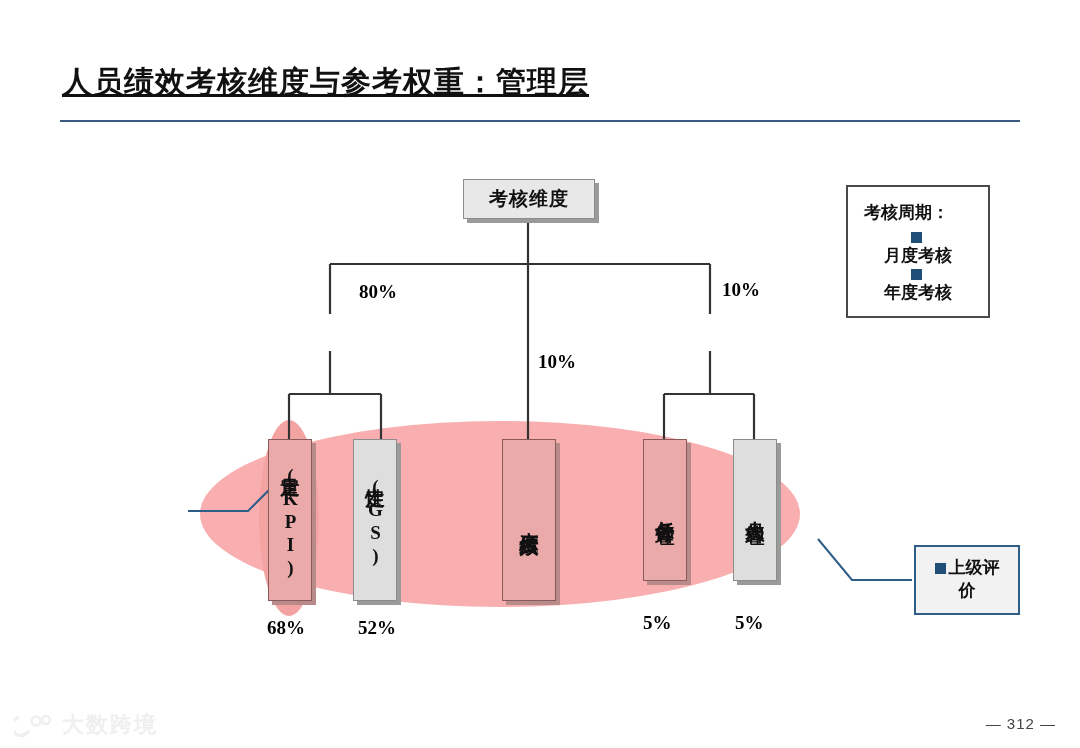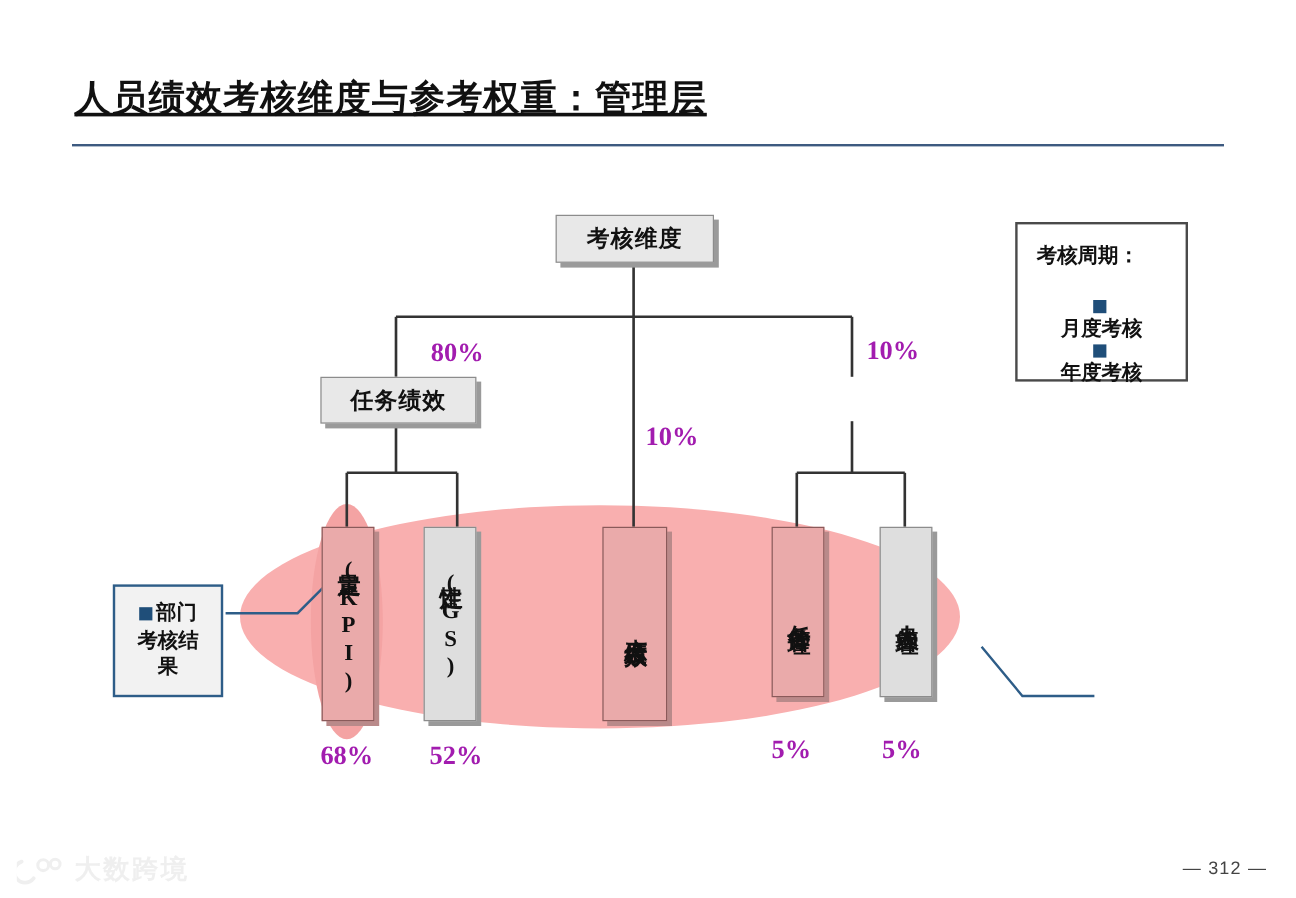--- a/index.html
+++ b/index.html
@@ -91,40 +91,40 @@
     letter-spacing: 2px;
     line-height: 1.05;
   }
   .vbox.gray { background: #dedede; }
   .vbox.pinkish { background: #eaaaaa; border-color: #8a5a5a; box-shadow: 4px 4px 0 0 #b98a8a; }
 
   
   .pct {
     position: absolute;
     z-index: 5;
-    font-size: 22px;
-    font-weight: bold;
-    color: #a21caf;
+    font-size: 19px;
+    font-weight: bold;
+    color: #000000;
     white-space: nowrap;
   }
 
   
   .legend-box {
     position: absolute;
     z-index: 5;
     background: #ffffff;
     border: 2px solid #4a4a4a;
     padding: 14px 16px;
     box-sizing: border-box;
   }
   .legend-title {
     font-size: 17px;
     font-weight: bold;
     color: #111111;
-    margin-bottom: 26px;
+    margin-bottom: 8px;
     white-space: nowrap;
   }
   .legend-item {
     font-size: 17px;
     font-weight: bold;
     color: #111111;
     white-space: nowrap;
     line-height: 1.5;
     display: flex;
     align-items: center;
@@ -223,23 +223,20 @@
     <g stroke="#2e5d88" stroke-width="2" fill="none">
       <polyline points="188,497 248,497 283,462"></polyline>
       <polyline points="912,566 852,566 818,525"></polyline>
     </g>
   </svg>
 
   <div class="hbox" style="left:463px; top:165px; width:130px; height:38px;">
     <span>考核维度</span>
   </div>
 
-  <div class="hbox" style="left:267px; top:300px; width:128px; height:37px;">
-    <span>任务绩效</span>
-  </div>
 
   <div class="pct" style="left:359px; top:267px;">80%</div>
   <div class="pct" style="left:722px; top:265px;">10%</div>
   <div class="pct" style="left:538px; top:337px;">10%</div>
 
   <div class="vbox pinkish" style="left:268px; top:425px; width:42px; height:160px;">
     <span class="vtext">定量(KPI)</span>
   </div>
   <div class="vbox gray" style="left:353px; top:425px; width:42px; height:160px;">
     <span class="vtext">定性(GS)</span>
@@ -264,29 +261,28 @@
     <div class="legend-item">
       <span class="bullet"></span>
       <span>月度考核</span>
     </div>
     <div class="legend-item">
       <span class="bullet"></span>
       <span>年度考核</span>
     </div>
   </div>
 
-  <div class="callout" style="left:94px; top:473px; width:92px; height:94px;">
+
+  <div class="callout" style="left:914px; top:531px; width:106px; height:70px;">
     <div class="line1">
       <span class="bullet"></span>
-      <span>部门</span>
+      <span>上级评</span>
     </div>
-    <div>考核结</div>
-    <div>果</div>
-  </div>
-
+    <div>价</div>
+  </div>
 
 </div>
 
 <div class="watermark">
   <svg width="40" height="26" viewBox="0 0 40 26">
     <path d="M4 6 A9 9 0 1 0 14 20" stroke="#ededed" stroke-width="3.2" fill="none" stroke-linecap="round"></path>
     <circle cx="22" cy="9" r="4.5" stroke="#ededed" stroke-width="2.6" fill="none"></circle>
     <circle cx="32" cy="8" r="4" stroke="#ededed" stroke-width="2.6" fill="none"></circle>
   </svg>
   <span class="wm-text">大数跨境</span>

